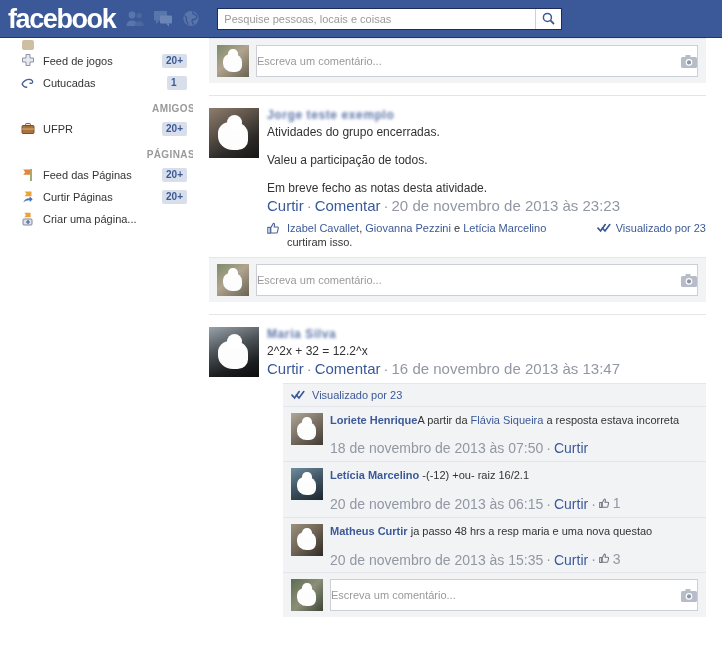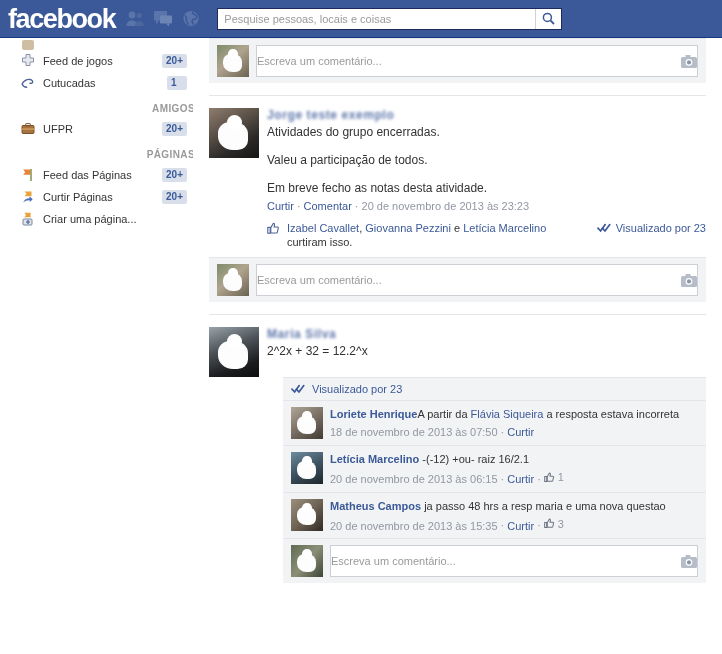--- a/index.html
+++ b/index.html
@@ -139,21 +139,21 @@
     filter: blur(1.6px);
     opacity: .82;
     height: 14px; line-height: 14px;
     margin-bottom: 2px;
     letter-spacing: .6px;
     user-select: none;
   }
   .msg-line { font-size: 12px; color: #333333; line-height: 16px; }
   .msg-gap { height: 12px; }
   .meta {
-    font-size: 11px; color: #9197a3;
+    font-size: 15px; color: #9197a3;
     margin-top: 3px; line-height: 14px;
   }
   .meta a { color: #3b5998; text-decoration: none; cursor: pointer; }
   .dot { color: #9197a3; margin: 0 3px; }
 
   
   .likes-row {
     display: flex; align-items: flex-start;
     margin: 8px 0 0 0;
     font-size: 11px; color: #333;
@@ -183,21 +183,21 @@
   
   .cmt {
     display: flex; padding: 6px 8px 6px 8px;
     background: #f2f3f5;
     border-top: 1px solid #e4e6eb;
   }
   .cmt-body { flex: 1; min-width: 0; }
   .cmt-text { font-size: 11px; color: #333; line-height: 14px; }
   .cmt-text b { color: #3b5998; font-weight: bold; }
   .cmt-text a { color: #3b5998; text-decoration: none; cursor:pointer; }
-  .cmt-meta { font-size: 11px; color: #9197a3; margin-top: 4px; line-height: 14px; }
+  .cmt-meta { font-size: 14px; color: #9197a3; margin-top: 14px; line-height: 14px; }
   .cmt-meta a { color: #3b5998; text-decoration: none; cursor:pointer; }
   .lk { display: inline-flex; align-items: center; gap: 3px; color:#9197a3; }
 
   
   .composer {
     display: flex; align-items: center;
     background: #f2f3f5;
     border-top: 1px solid #e4e6eb;
     padding: 6px 8px;
   }
@@ -434,20 +434,23 @@
 
     <div class="post">
       <div class="post-inner">
         <div class="pic v2">
           <div class="blob"></div>
             <div class="blob2"></div>
         </div>
         <div class="post-body">
           <div class="author">Maria Silva</div>
           <div class="msg-line">2^2x + 32 = 12.2^x</div>
+          <div class="meta">
+            <a>Curtir</a><span class="dot">·</span><a>Comentar</a><span class="dot">·</span><span>16 de novembro de 2013 às 13:47</span>
+          </div>
           <div style="height:7px"></div>
         </div>
       </div>
 
       <div style="margin:0 16px 0 90px;">
 
         <div class="band">
           <span class="bico">
             <svg width="14" height="10" viewBox="0 0 14 10">
               <path d="M1 5.2 L3.6 8 L8.2 1.6" stroke="#3b5998" stroke-width="1.7" fill="none" stroke-linecap="round"></path>
@@ -494,21 +497,21 @@
           </div>
         </div>
 
         <div class="cmt">
           <div class="pic small v7">
             <div class="blob"></div>
               <div class="blob2"></div>
           </div>
           <div class="cmt-body">
             <div class="cmt-text">
-              <b>Matheus Campos</b> <span>ja passo 48 hrs a resp maria e uma nova questao</span>
+              <b>Matheus Curtir</b> <span>ja passo 48 hrs a resp maria e uma nova questao</span>
             </div>
             <div class="cmt-meta">
               <span>20 de novembro de 2013 às 15:35</span><span class="dot">·</span><a>Curtir</a><span class="dot">·</span><span class="lk">
                   <svg width="11" height="11" viewBox="0 0 13 13">
                     <path d="M3.8 5.6 L6.4 1.2 q1.4.2 1.1 1.8 L7.1 5 h3.4 q1 0 .8 1 l-.9 4.2 q-.2.8-1 .8 H3.8z" fill="none" stroke="#6d7480" stroke-width="1.2" stroke-linejoin="round"></path>
                     <rect x="0.8" y="5.4" width="2.4" height="5.8" fill="none" stroke="#6d7480" stroke-width="1.2"></rect>
                   </svg>
                   <span>3</span>
                 </span>
             </div>

